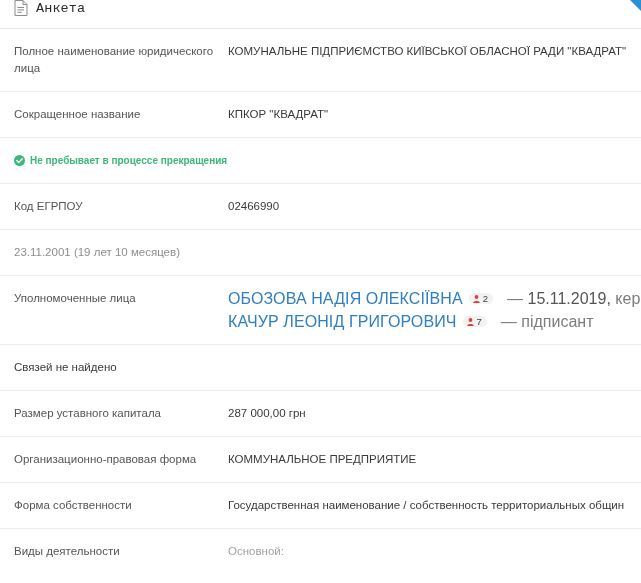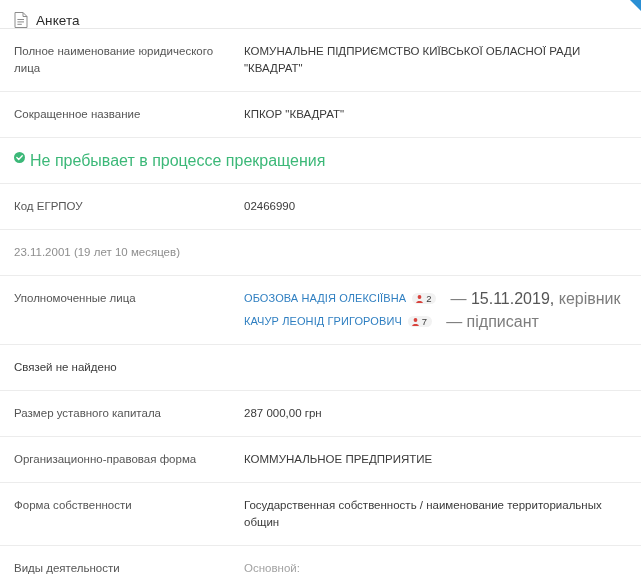--- a/index.html
+++ b/index.html
@@ -13,24 +13,25 @@
     font-family: "Liberation Sans", sans-serif;
     color: #333333;
     overflow: hidden;
     position: relative;
   }
 
   
   .page-header {
     height: 28px;
     display: flex;
-    align-items: flex-end;
+    align-items: flex-start;
     padding: 0 12px 0 14px;
     box-sizing: border-box;
     position: relative;
+    font-family: Liberation Mono, monospace;
   }
   .header-left {
     display: flex;
     align-items: center;
     gap: 8px;
   }
   .doc-icon {
     width: 14px;
     height: 16px;
     display: block;
@@ -66,21 +67,20 @@
   
   .rows { width: 100%; }
 
   .row {
     display: flex;
     align-items: flex-start;
     padding: 14px 12px 14px 14px;
     box-sizing: border-box;
     border-bottom: 1px solid #ececec;
     min-height: 36px;
-    gap: 16px;
   }
   .row:last-child { border-bottom: none; }
 
   .row-label {
     width: 214px;
     flex: 0 0 214px;
     font-size: 11.5px;
     line-height: 17px;
     color: #555555;
     padding-right: 10px;
@@ -92,39 +92,41 @@
     line-height: 17px;
     color: #3a3a3a;
     min-width: 0;
   }
   .value-muted { color: #8e8e8e; }
   .value-dark  { color: #3a3a3a; }
 
   
   .status-line {
     display: flex;
+    align-items: center;
     gap: 5px;
     color: #3cb878;
-    font-size: 16px;
+    font-size: 10px;
+    font-weight: bold;
   }
   .check-icon { width: 11px; height: 11px; display: block; flex: 0 0 auto; }
 
   
   .person-line {
     display: flex;
     align-items: center;
     flex-wrap: nowrap;
     margin-bottom: 6px;
     white-space: nowrap;
   }
   .person-line:last-child { margin-bottom: 0; }
   .person-link {
     color: #2f7fc1;
     text-decoration: none;
-    font-size: 11px;
+    font-size: 16px;
     letter-spacing: .1px;
   }
   .person-badge {
     display: inline-flex;
     align-items: center;
     gap: 3px;
     background: #f2f2f2;
     border-radius: 7px;
     padding: 1px 5px 1px 4px;
     margin-left: 6px;
@@ -253,21 +255,21 @@
     <div class="row-value value-dark">287 000,00 грн</div>
   </div>
 
   <div class="row">
     <div class="row-label">Организационно-правовая форма</div>
     <div class="row-value value-dark">КОММУНАЛЬНОЕ ПРЕДПРИЯТИЕ</div>
   </div>
 
   <div class="row">
     <div class="row-label">Форма собственности</div>
-    <div class="row-value value-dark">Государственная собственность / наименование территориальных общин</div>
+    <div class="row-value value-dark">Государственная наименование / собственность территориальных общин</div>
   </div>
 
   <div class="row">
     <div class="row-label">Виды деятельности</div>
     <div class="row-value">
       <div class="kved-head">Основной:</div>
 
     </div>
   </div>
 

